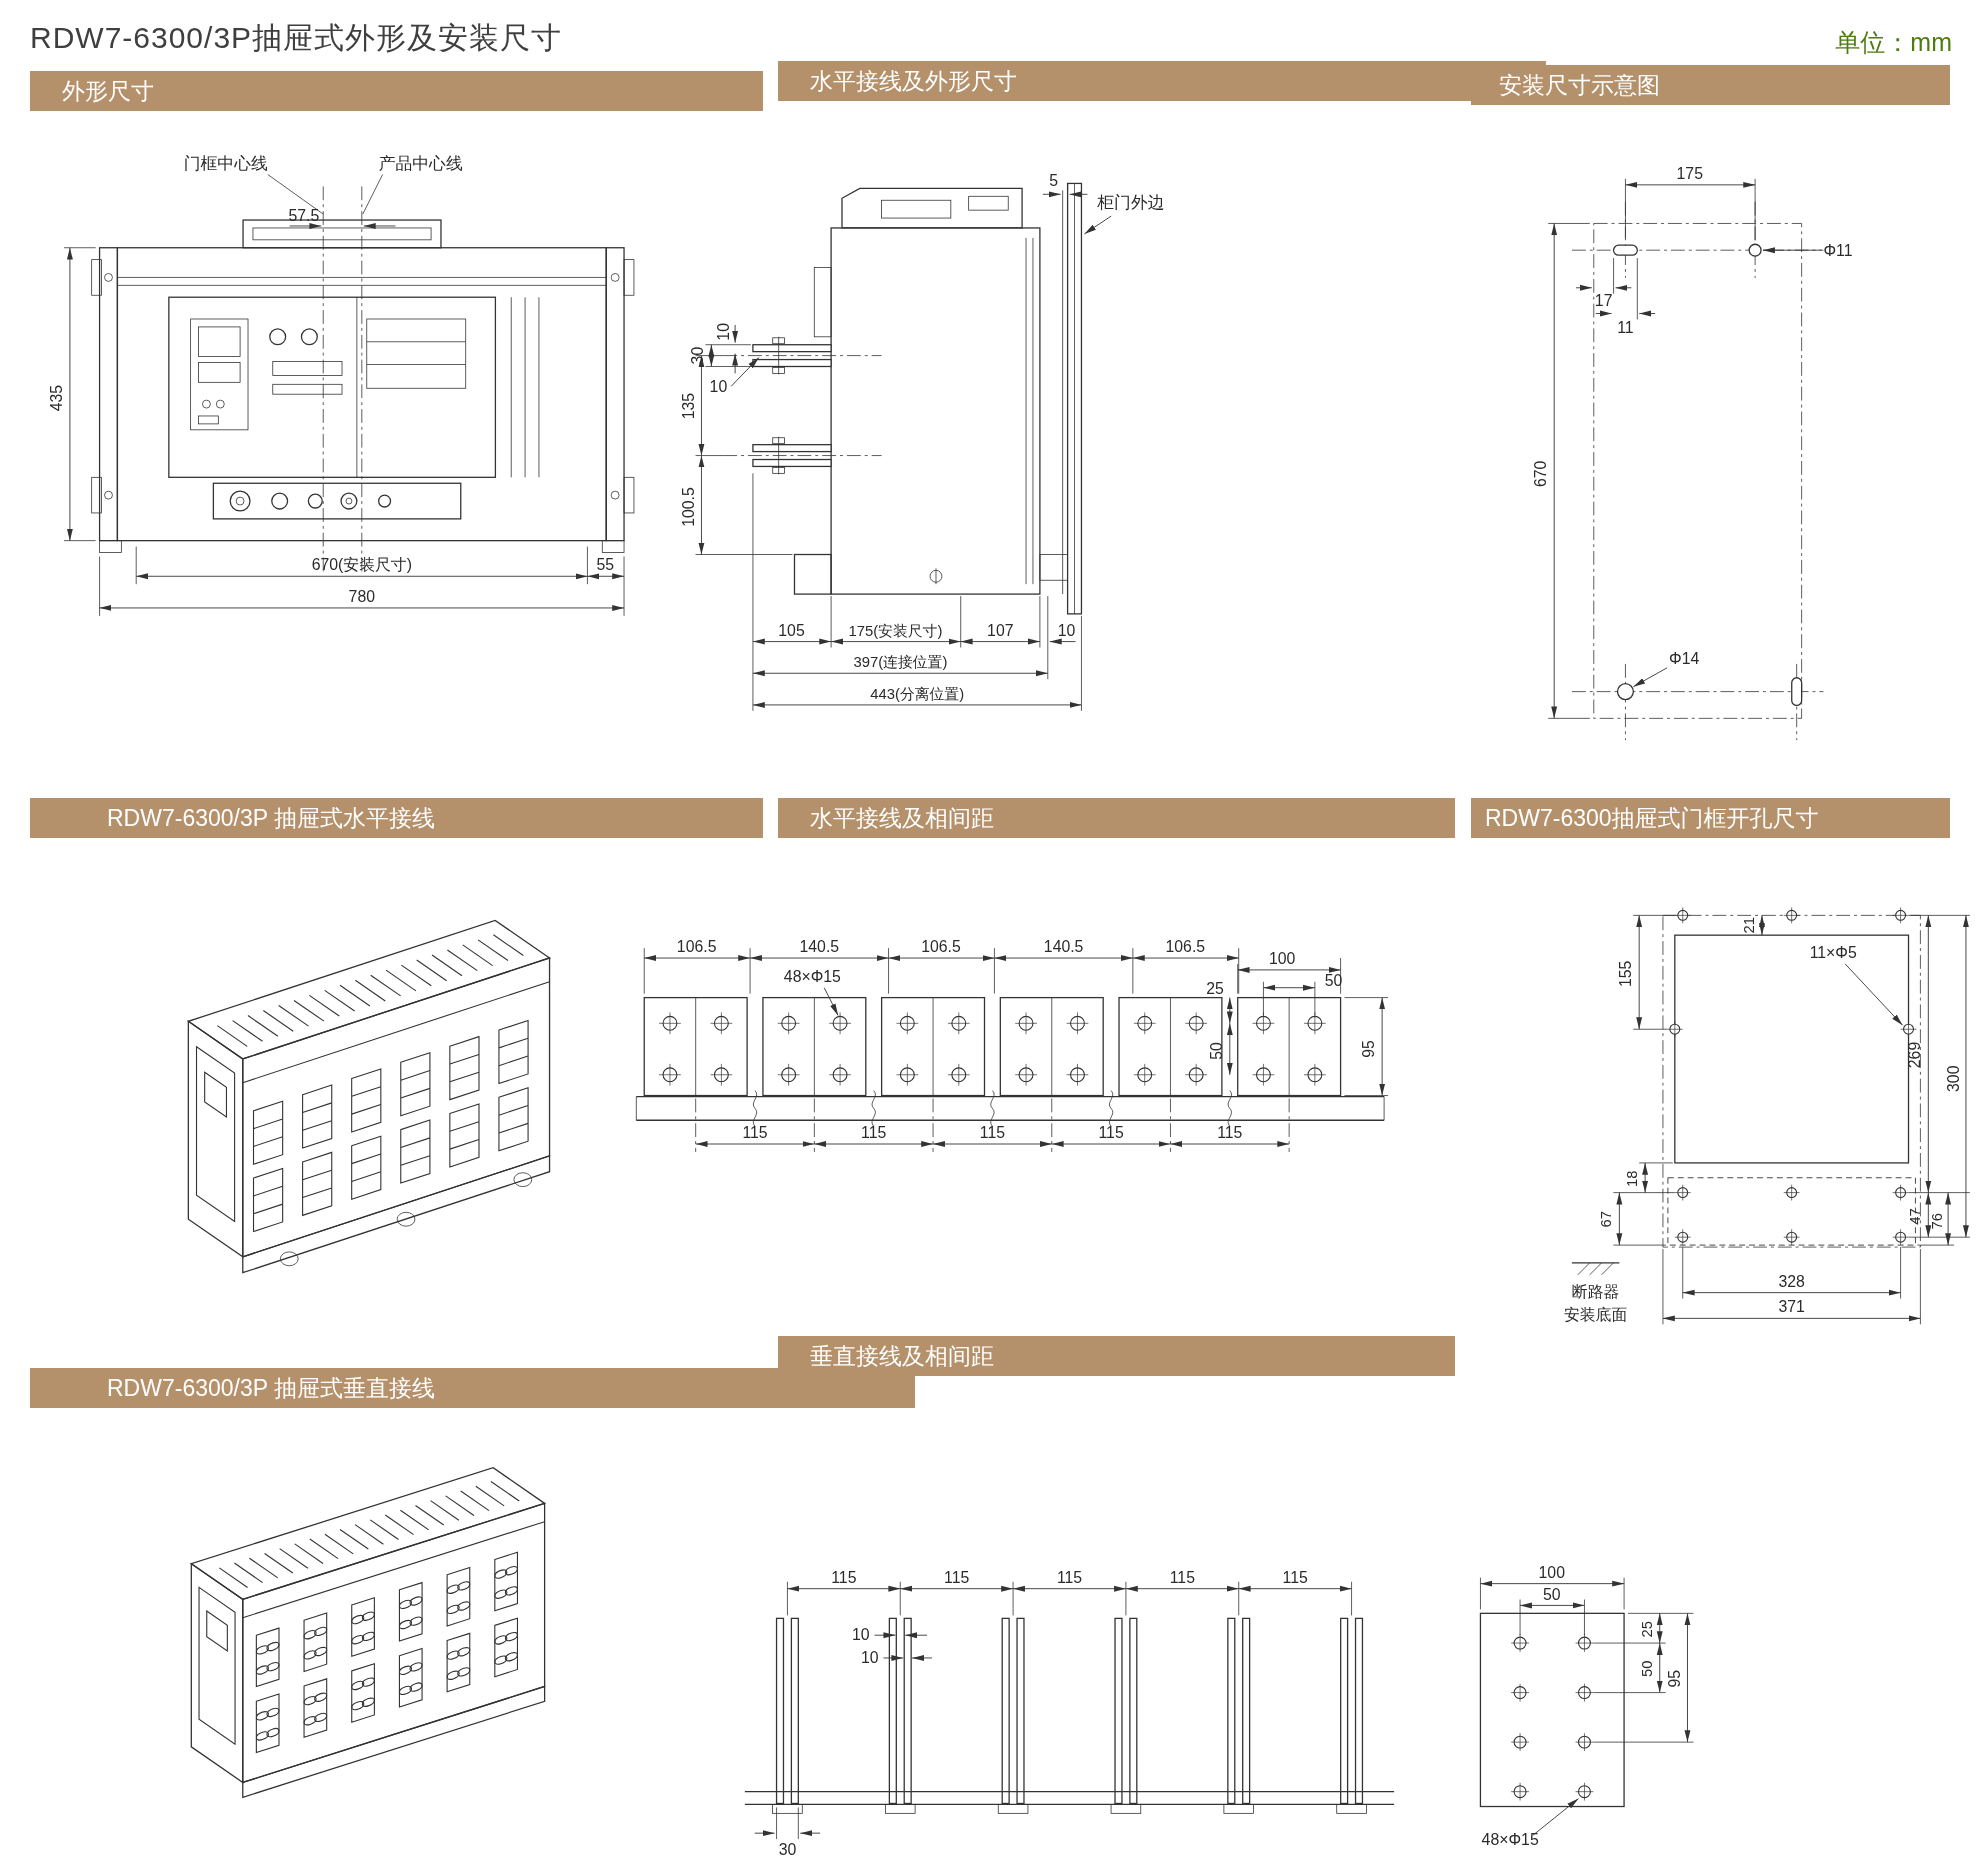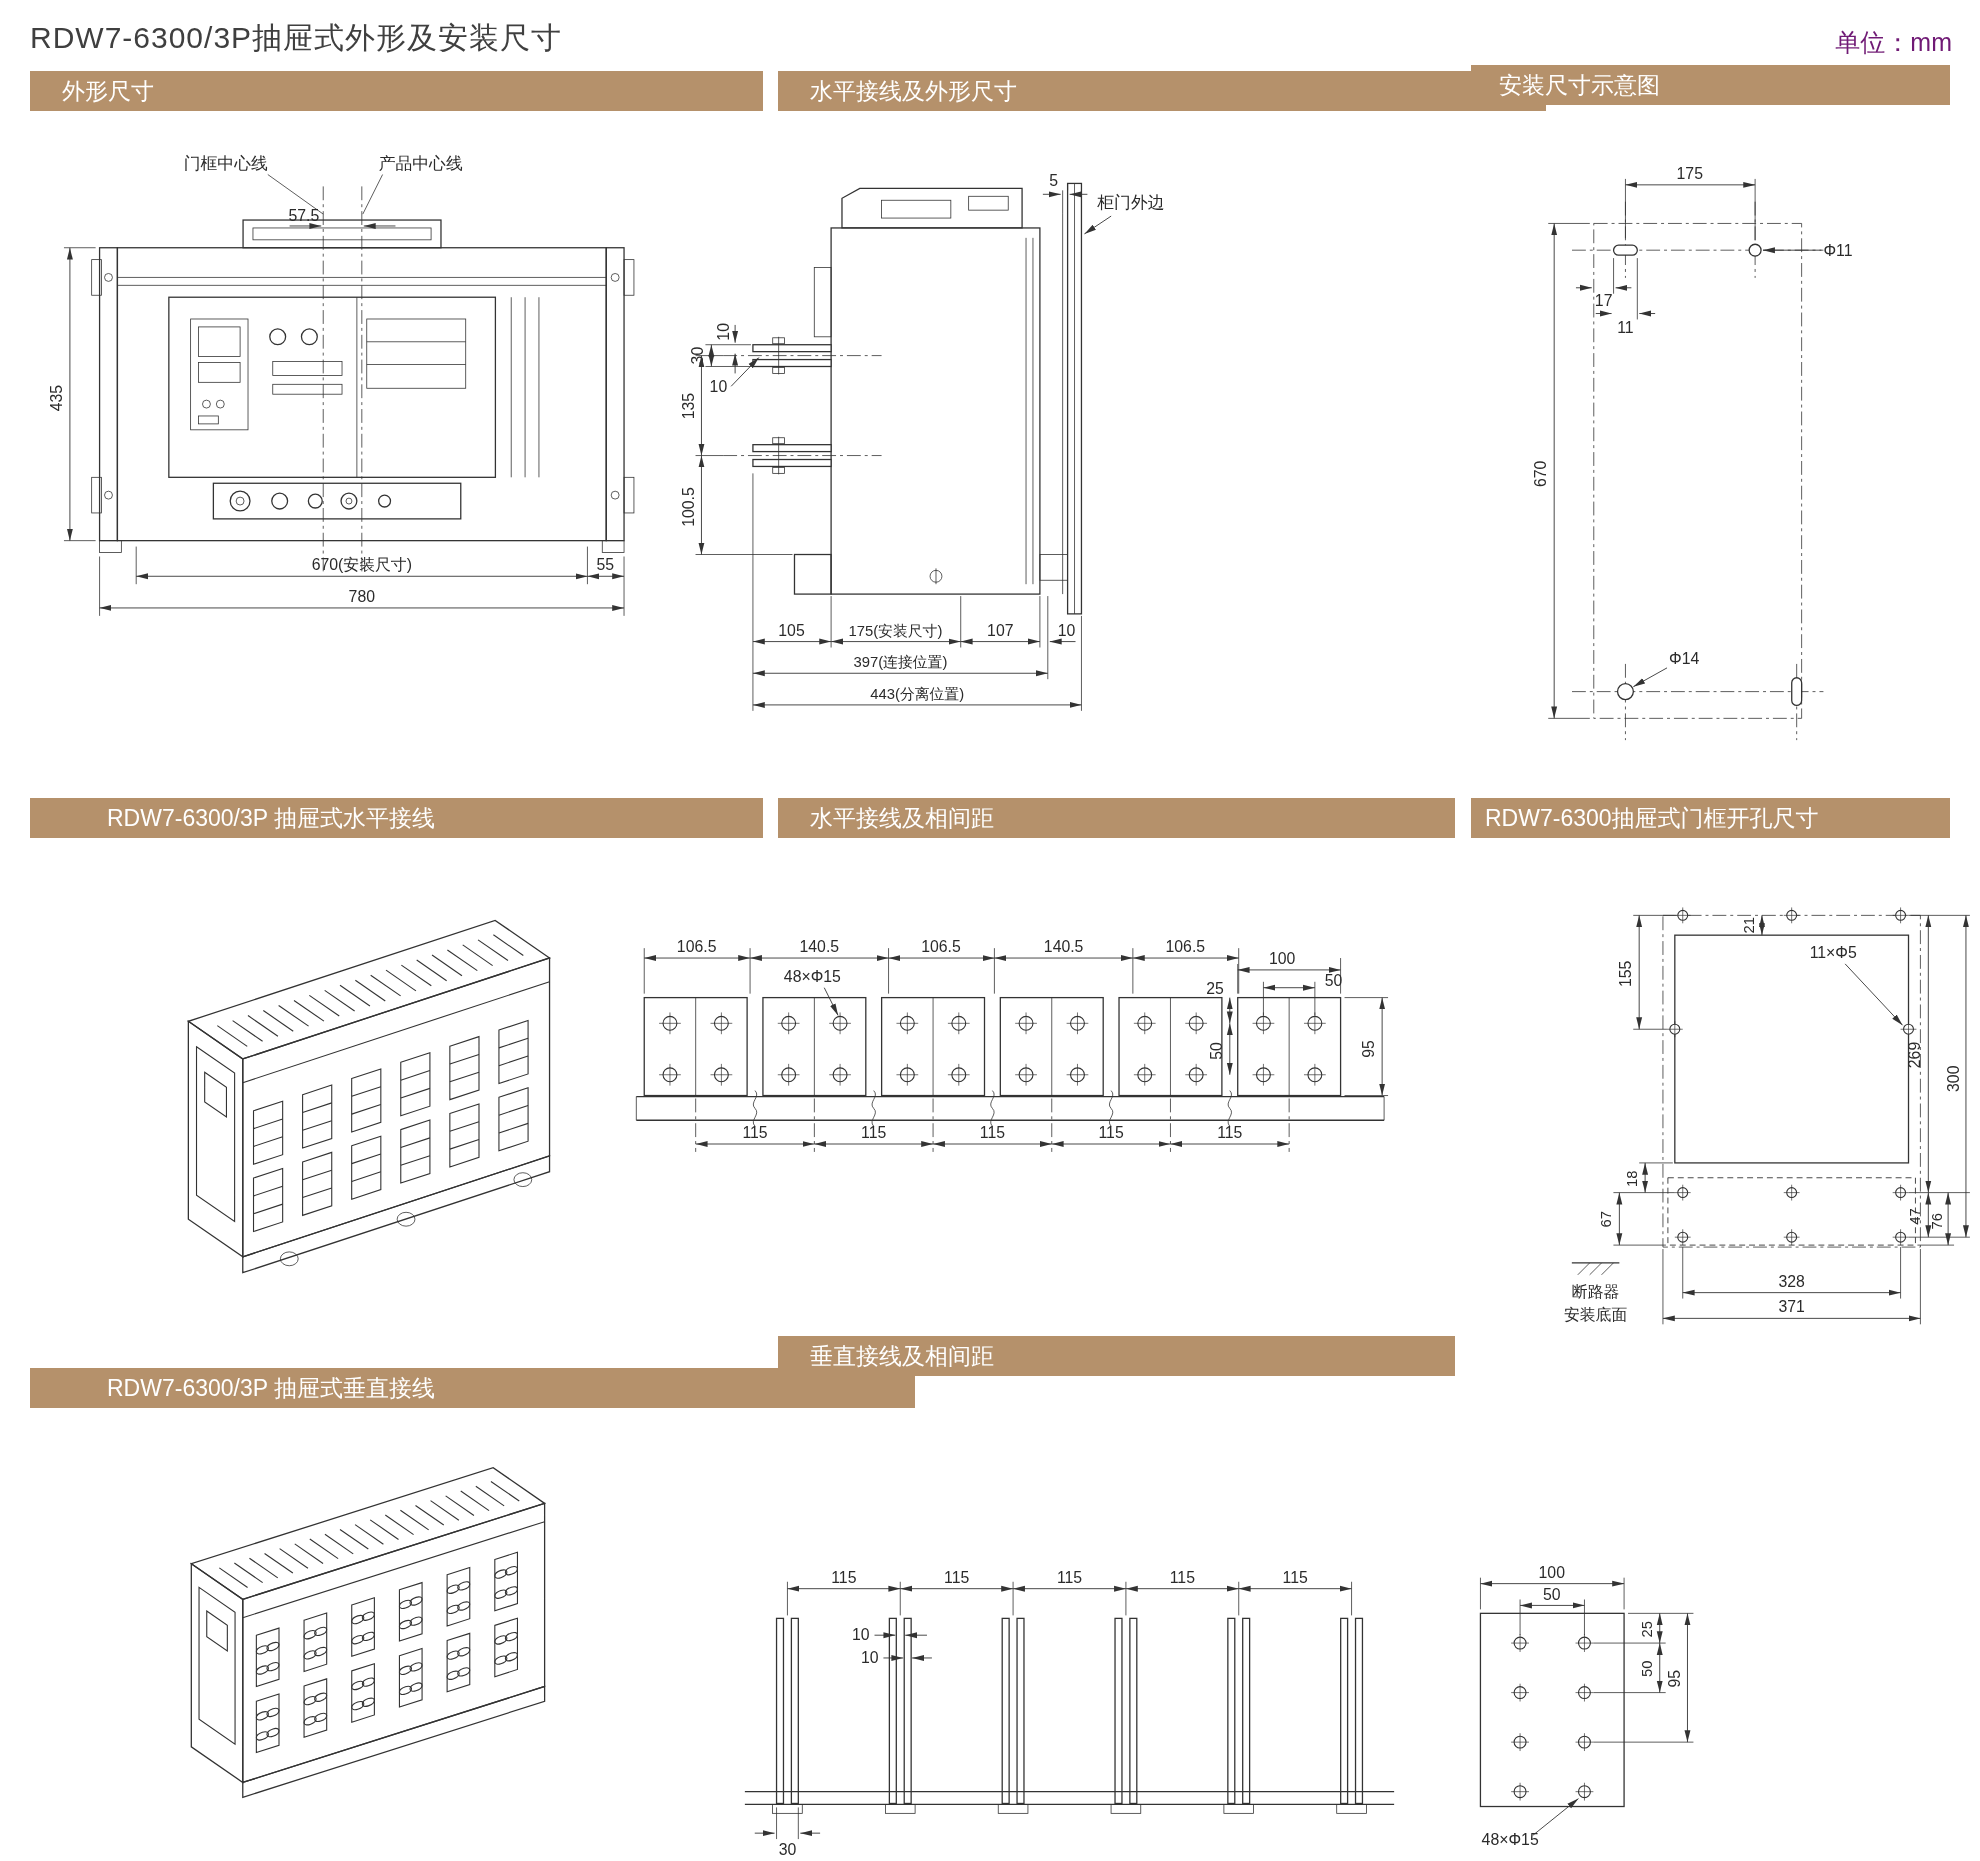--- a/index.html
+++ b/index.html
@@ -1,20 +1,20 @@
 <!DOCTYPE html>
 <html><head>
 <meta charset="utf-8">
 <style>
 *{margin:0;padding:0;box-sizing:border-box}
 html,body{width:1980px;height:1861px;background:#fff;font-family:"Liberation Sans","DejaVu Sans",sans-serif;position:relative}
 .hbar{position:absolute;height:40px;background:#b5916b;color:#fff;font-size:23px;line-height:40px;padding-left:32px}
 .hbar.indent{padding-left:77px}
 .title{position:absolute;left:30px;top:18px;font-size:30px;color:#3f3f3f;letter-spacing:1px}
-.unit{position:absolute;right:28px;top:26px;font-size:25px;color:#701a75}
+.unit{position:absolute;right:28px;top:26px;font-size:25px;color:#4d7c0f}
 svg{position:absolute;overflow:visible}
 .ln{fill:none;stroke:#333;stroke-width:1.3}
 .fw{fill:#fff;stroke:#333;stroke-width:1.3}
 .thin{fill:none;stroke:#333;stroke-width:0.8}
 .dima{stroke:#333;stroke-width:0.9;fill:none;marker-start:url(#arr);marker-end:url(#arr)}
 .lead{stroke:#333;stroke-width:0.9;fill:none;marker-end:url(#arr)}
 .ext{stroke:#333;stroke-width:0.8}
 .cl{stroke:#333;stroke-width:0.8;stroke-dasharray:14 4 3 4;fill:none}
 .dsh{fill:none;stroke:#333;stroke-width:0.9;stroke-dasharray:6 4}
 text{fill:#2b2b2b;font-size:16px;font-family:"Liberation Sans","DejaVu Sans",sans-serif}
@@ -46,21 +46,21 @@
         <line x1="-8" y1="0" x2="8" y2="0" stroke="#333" stroke-width="0.7"></line>
         <line x1="0" y1="-8" x2="0" y2="8" stroke="#333" stroke-width="0.7"></line>
       </g>
   </defs>
 </svg>
 
 <div class="title">RDW7-6300/3P抽屉式外形及安装尺寸</div>
 <div class="unit">单位：mm</div>
 
 <div class="hbar" style="left:30px;top:71px;width:733px">外形尺寸</div>
-<div class="hbar" style="left:778px;top:71px;width:768px">水平接线及外形尺寸</div>
+<div class="hbar" style="left:778px;top:61px;width:768px">水平接线及外形尺寸</div>
 <div class="hbar" style="left:1471px;top:65px;width:479px;padding-left:28px">安装尺寸示意图</div>
 
 <div class="hbar indent" style="left:30px;top:798px;width:733px">RDW7-6300/3P  抽屉式水平接线</div>
 <div class="hbar" style="left:778px;top:798px;width:677px">水平接线及相间距</div>
 <div class="hbar" style="left:1471px;top:798px;width:479px;padding-left:14px">RDW7-6300抽屉式门框开孔尺寸</div>
 
 <div class="hbar indent" style="left:30px;top:1368px;width:885px">RDW7-6300/3P  抽屉式垂直接线</div>
 <div class="hbar" style="left:778px;top:1336px;width:677px">垂直接线及相间距</div>
 
 <svg style="left:30px;top:129px" width="723" height="663" viewBox="0 0 730 670">

